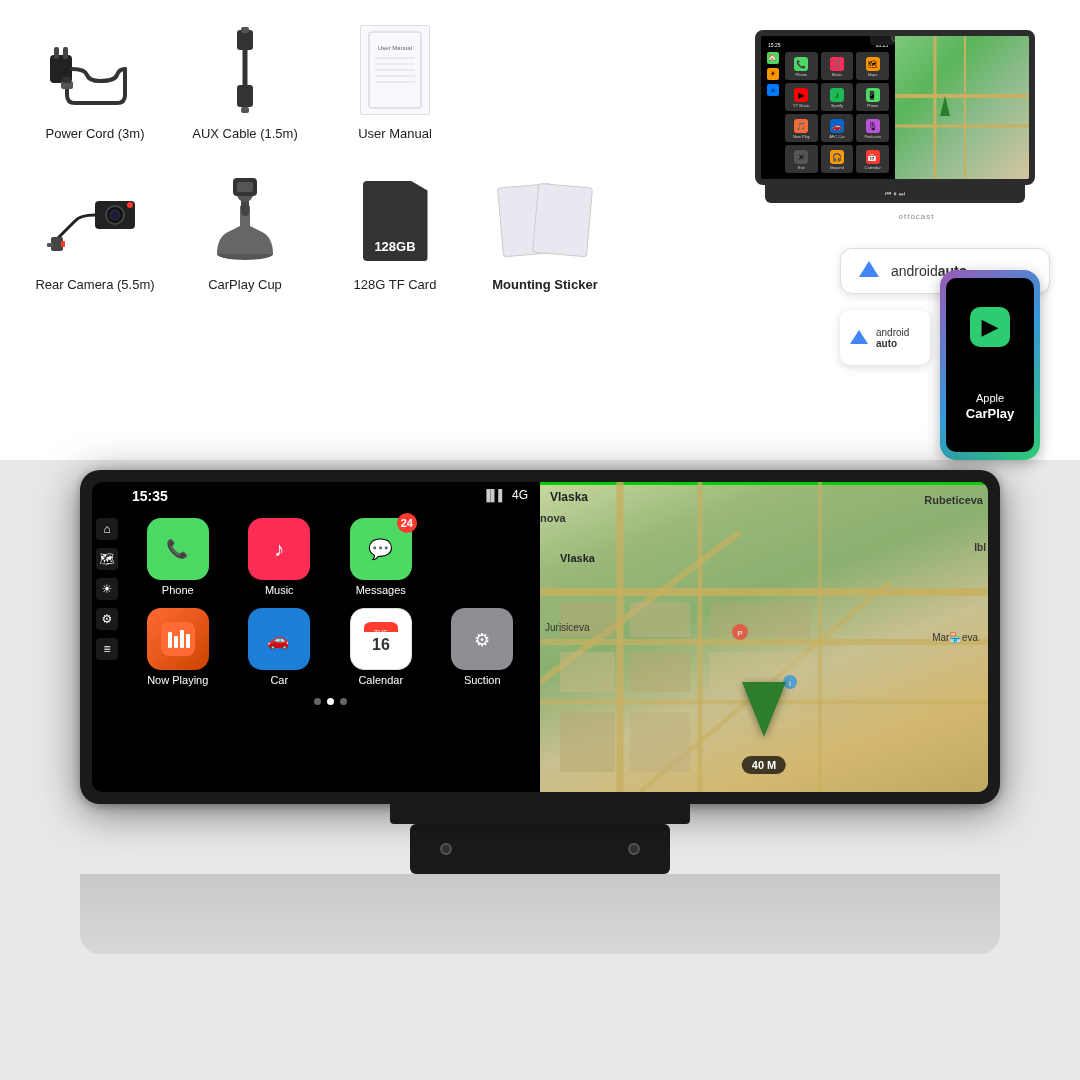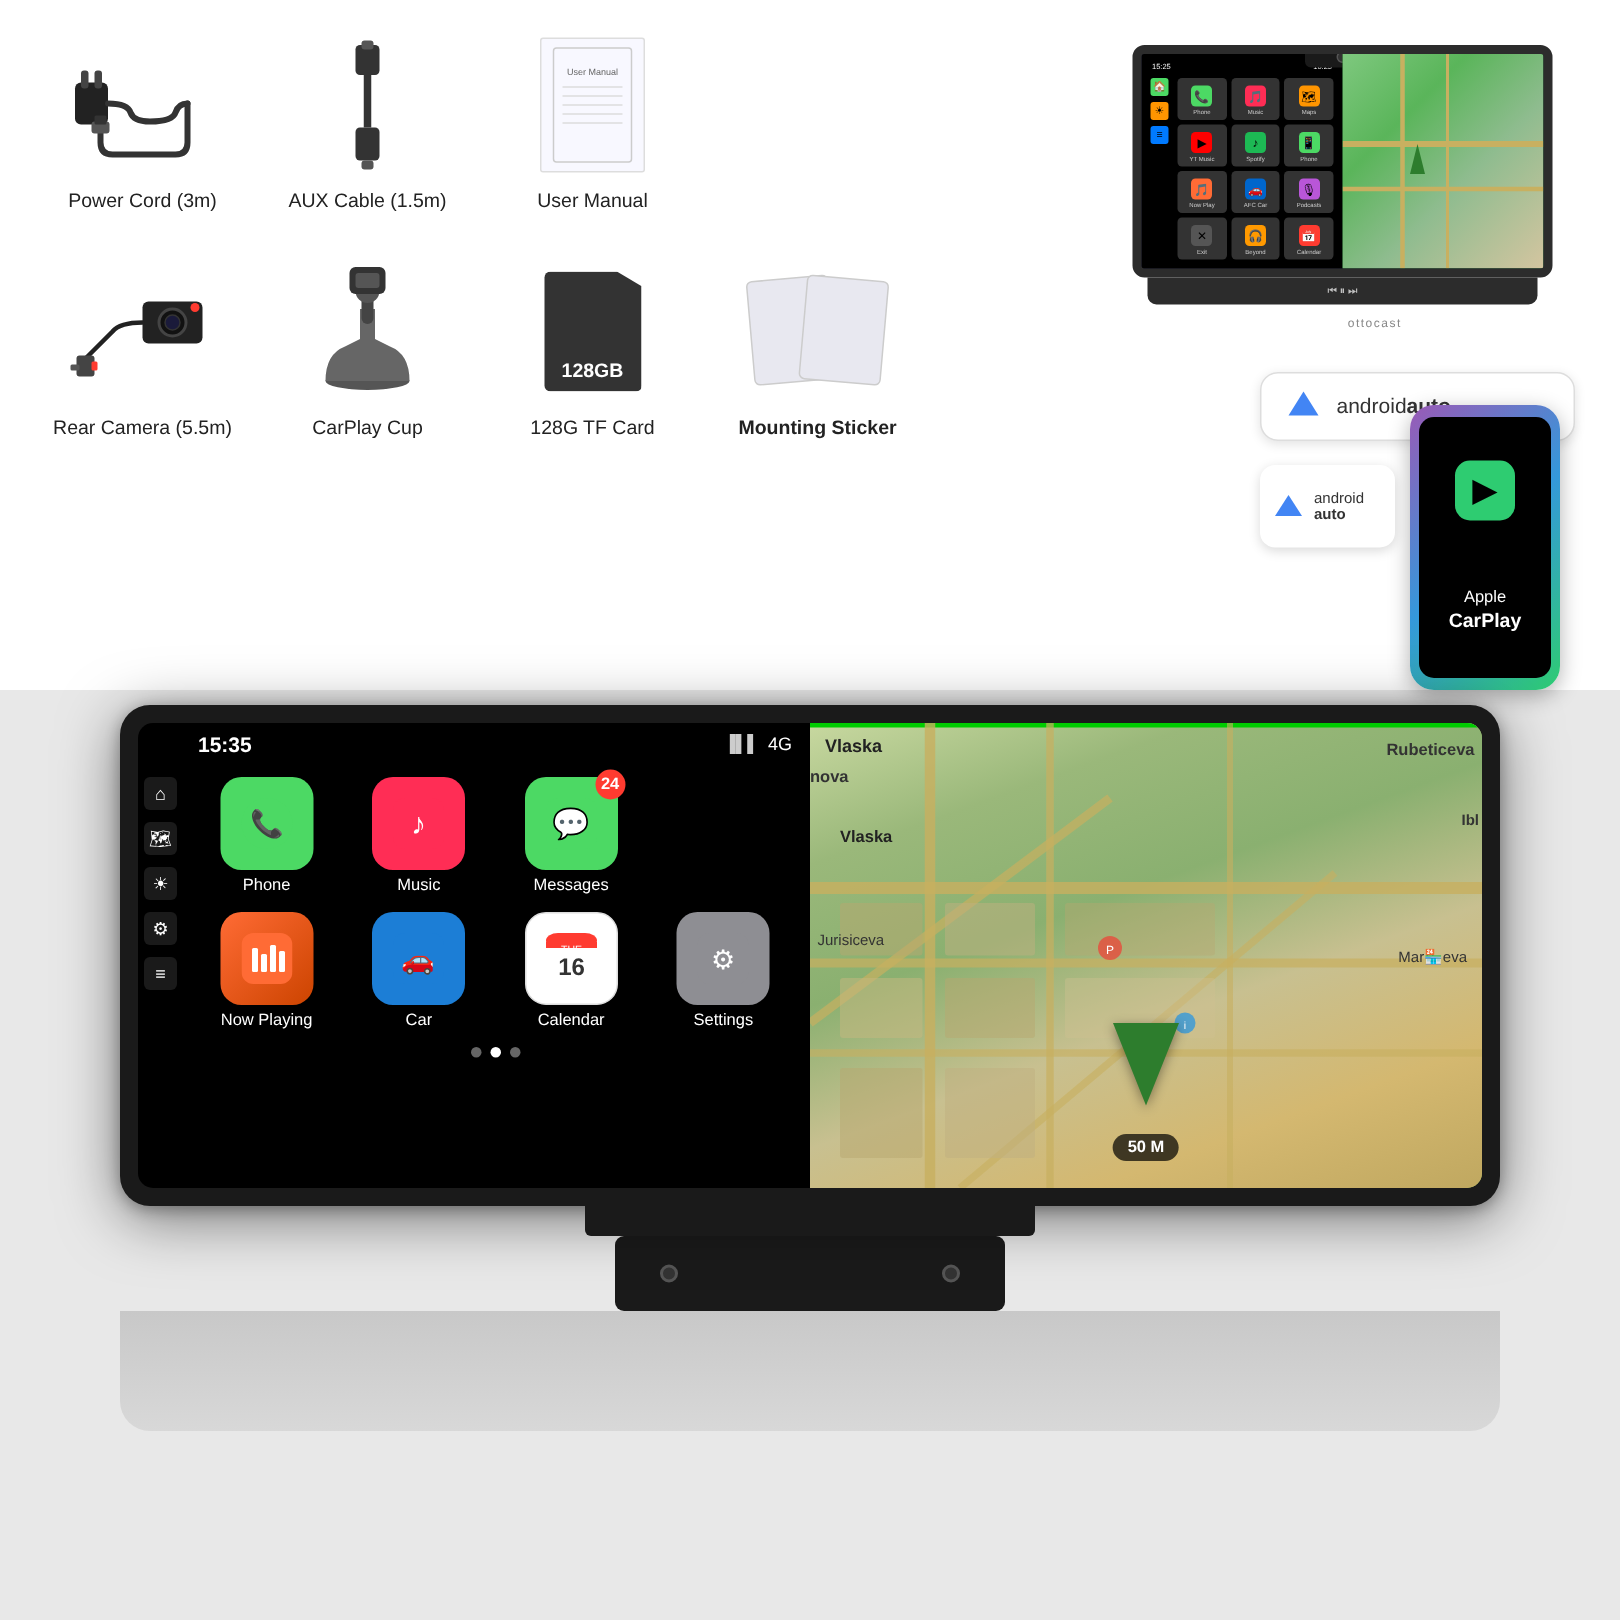--- a/index.html
+++ b/index.html
@@ -258,21 +258,21 @@
     .carplay-half {
       width: 50%;
       background: #000;
       position: relative;
       overflow: hidden;
     }
 
     .cp-status-bar {
       display: flex;
       justify-content: space-between;
-      align-items: center;
+      align-items: flex-start;
       padding: 6px 12px 4px;
       background: #000;
       color: #fff;
       font-size: 12px;
     }
 
     .cp-time { font-weight: 600; font-size: 14px; }
 
     .cp-app {display: flex; flex-direction: column; align-items: center; gap: 4px; }
     .cp-app-icon {
@@ -830,21 +830,21 @@
                 <span class="cp-app-label">Calendar</span>
               </div>
 
               <div class="cp-app">
                 <div class="cp-app-icon" style="background:#8e8e93;">
                   <svg width="34" height="34" viewBox="0 0 34 34">
                       <rect width="34" height="34" rx="8" fill="#8e8e93"></rect>
                       <text x="17" y="24" text-anchor="middle" font-size="18" fill="white">⚙</text>
                     </svg>
                 </div>
-                <span class="cp-app-label">Settings</span>
+                <span class="cp-app-label">Suction</span>
               </div>
             </div>
 
             <div class="cp-dots">
               <div class="cp-dot"></div>
               <div class="cp-dot active"></div>
               <div class="cp-dot"></div>
             </div>
           </div>
         </div>
@@ -884,21 +884,21 @@
             <div class="nav-city-label" style="top:8px;left:10px;font-size:12px;font-weight:700;color:#222;position:absolute;">Vlaska</div>
             <div style="position:absolute;top:30px;left:0px;font-size:11px;font-weight:600;color:#333;">nova</div>
             <div class="nav-top-right" style="font-size:11px;top:12px;right:5px;position:absolute;color:#333;font-weight:600;">Rubeticeva</div>
             <div style="position:absolute;top:60px;right:2px;font-size:10px;color:#333;font-weight:600;">Ibl</div>
             <div style="position:absolute;top:70px;left:20px;font-size:11px;font-weight:700;color:#222;">Vlaska</div>
             <div class="nav-mid-right" style="position:absolute;top:140px;left:5px;font-size:10px;color:#333;font-weight:500;">Jurisiceva</div>
             <div style="position:absolute;top:150px;right:10px;font-size:10px;color:#333;font-weight:500;">Mar🏪eva</div>
 
             <div class="nav-arrow" style="position:absolute;bottom:55px;left:50%;transform:translateX(-50%);width:0;height:0;border-left:22px solid transparent;border-right:22px solid transparent;border-top:55px solid #2d7d2d;filter:drop-shadow(0 2px 4px rgba(0,0,0,0.4));"></div>
 
-            <div class="nav-distance-badge" style="position:absolute;bottom:18px;left:50%;transform:translateX(-50%);background:rgba(0,0,0,0.7);color:#fff;padding:3px 10px;border-radius:10px;font-size:11px;font-weight:600;white-space:nowrap;">50 M</div>
+            <div class="nav-distance-badge" style="position:absolute;bottom:18px;left:50%;transform:translateX(-50%);background:rgba(0,0,0,0.7);color:#fff;padding:3px 10px;border-radius:10px;font-size:11px;font-weight:600;white-space:nowrap;">40 M</div>
 
           </div>
         </div>
 
       </div>
     </div>
 
     <div class="device-stand"></div>
     <div class="device-mount-base">
       <div class="mount-screw"></div>

